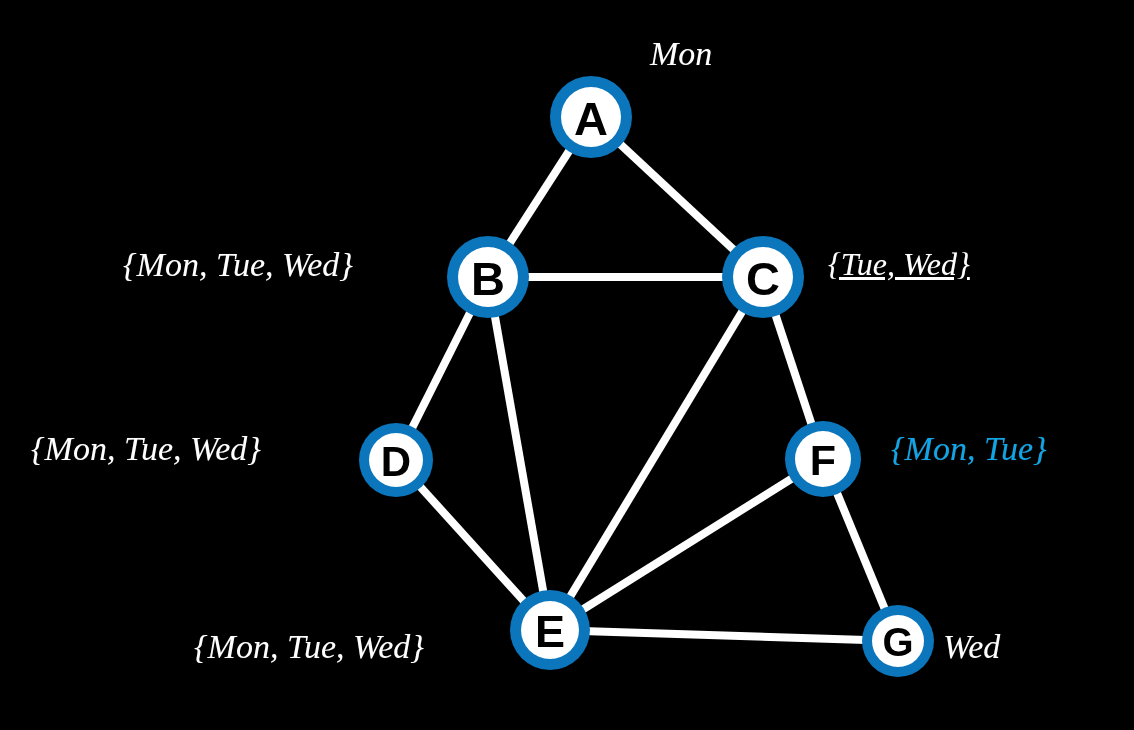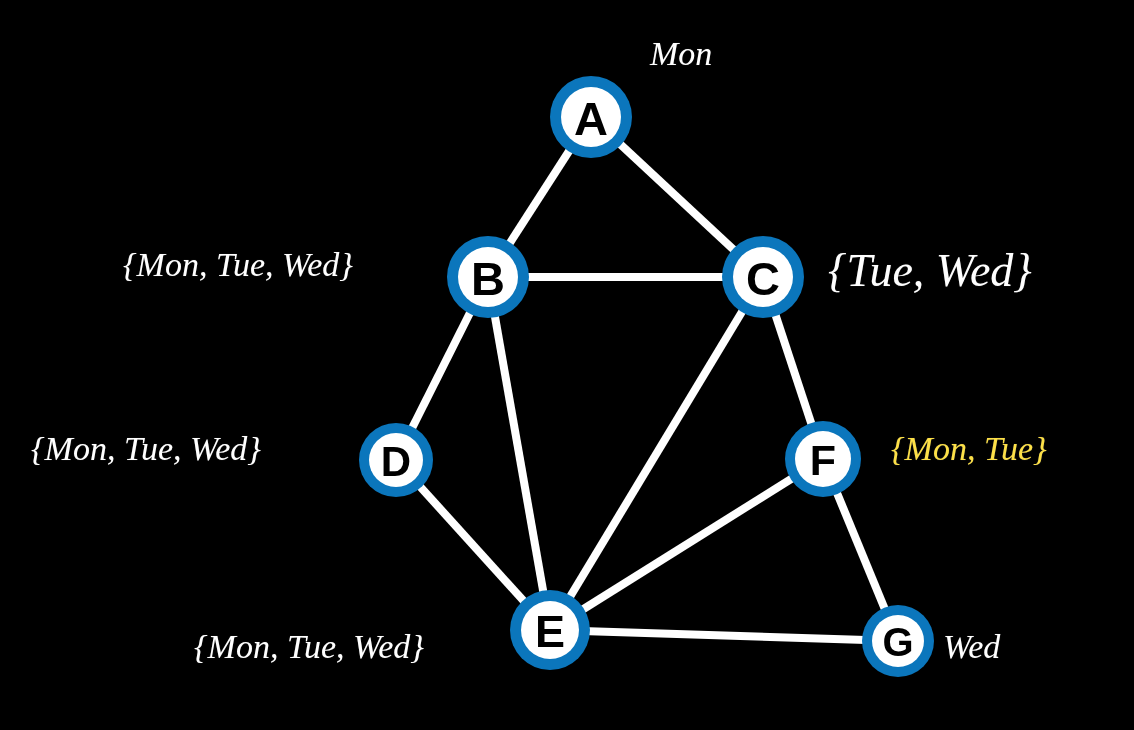--- a/index.html
+++ b/index.html
@@ -93,20 +93,20 @@
           <circle cx="898" cy="641" r="36" fill="#0b76bc"></circle>
           <circle cx="898" cy="641" r="26" fill="#ffffff"></circle>
           <text x="898" y="642" class="node-letter" font-size="40" fill="#000000">G</text>
         </g>
       </g>
   </svg>
 
   <div id="labels-layer">
       <div class="domain-label" style="left: 638px; top: 37px; font-size: 34px; color: rgb(255, 255, 255); margin-left: 12px;">Mon</div>
       <div class="domain-label" style="left: 123px; top: 248px; font-size: 34px; color: rgb(255, 255, 255);">{Mon, Tue, Wed}</div>
-      <div class="domain-label" style="left: 828px; top: 248px; font-size: 46px; color: rgb(255, 255, 255);">{Tue, Wed}</div>
+      <div class="domain-label" style="left: 828px; top: 248px; font-size: 32px; color: rgb(255, 255, 255); text-decoration: underline;">{Tue, Wed}</div>
       <div class="domain-label" style="left: 31px; top: 432px; font-size: 34px; color: rgb(255, 255, 255);">{Mon, Tue, Wed}</div>
-      <div class="domain-label" style="left: 891px; top: 432px; font-size: 34px; color: #fde047;">{Mon, Tue}</div>
+      <div class="domain-label" style="left: 891px; top: 432px; font-size: 34px; color: #0ea5e9;">{Mon, Tue}</div>
       <div class="domain-label" style="left: 194px; top: 630px; font-size: 34px; color: rgb(255, 255, 255);">{Mon, Tue, Wed}</div>
       <div class="domain-label" style="left: 943px; top: 630px; font-size: 34px; color: rgb(255, 255, 255); font-style: italic;">Wed</div>
     </div>
 
 </div>
 
 </body></html>

